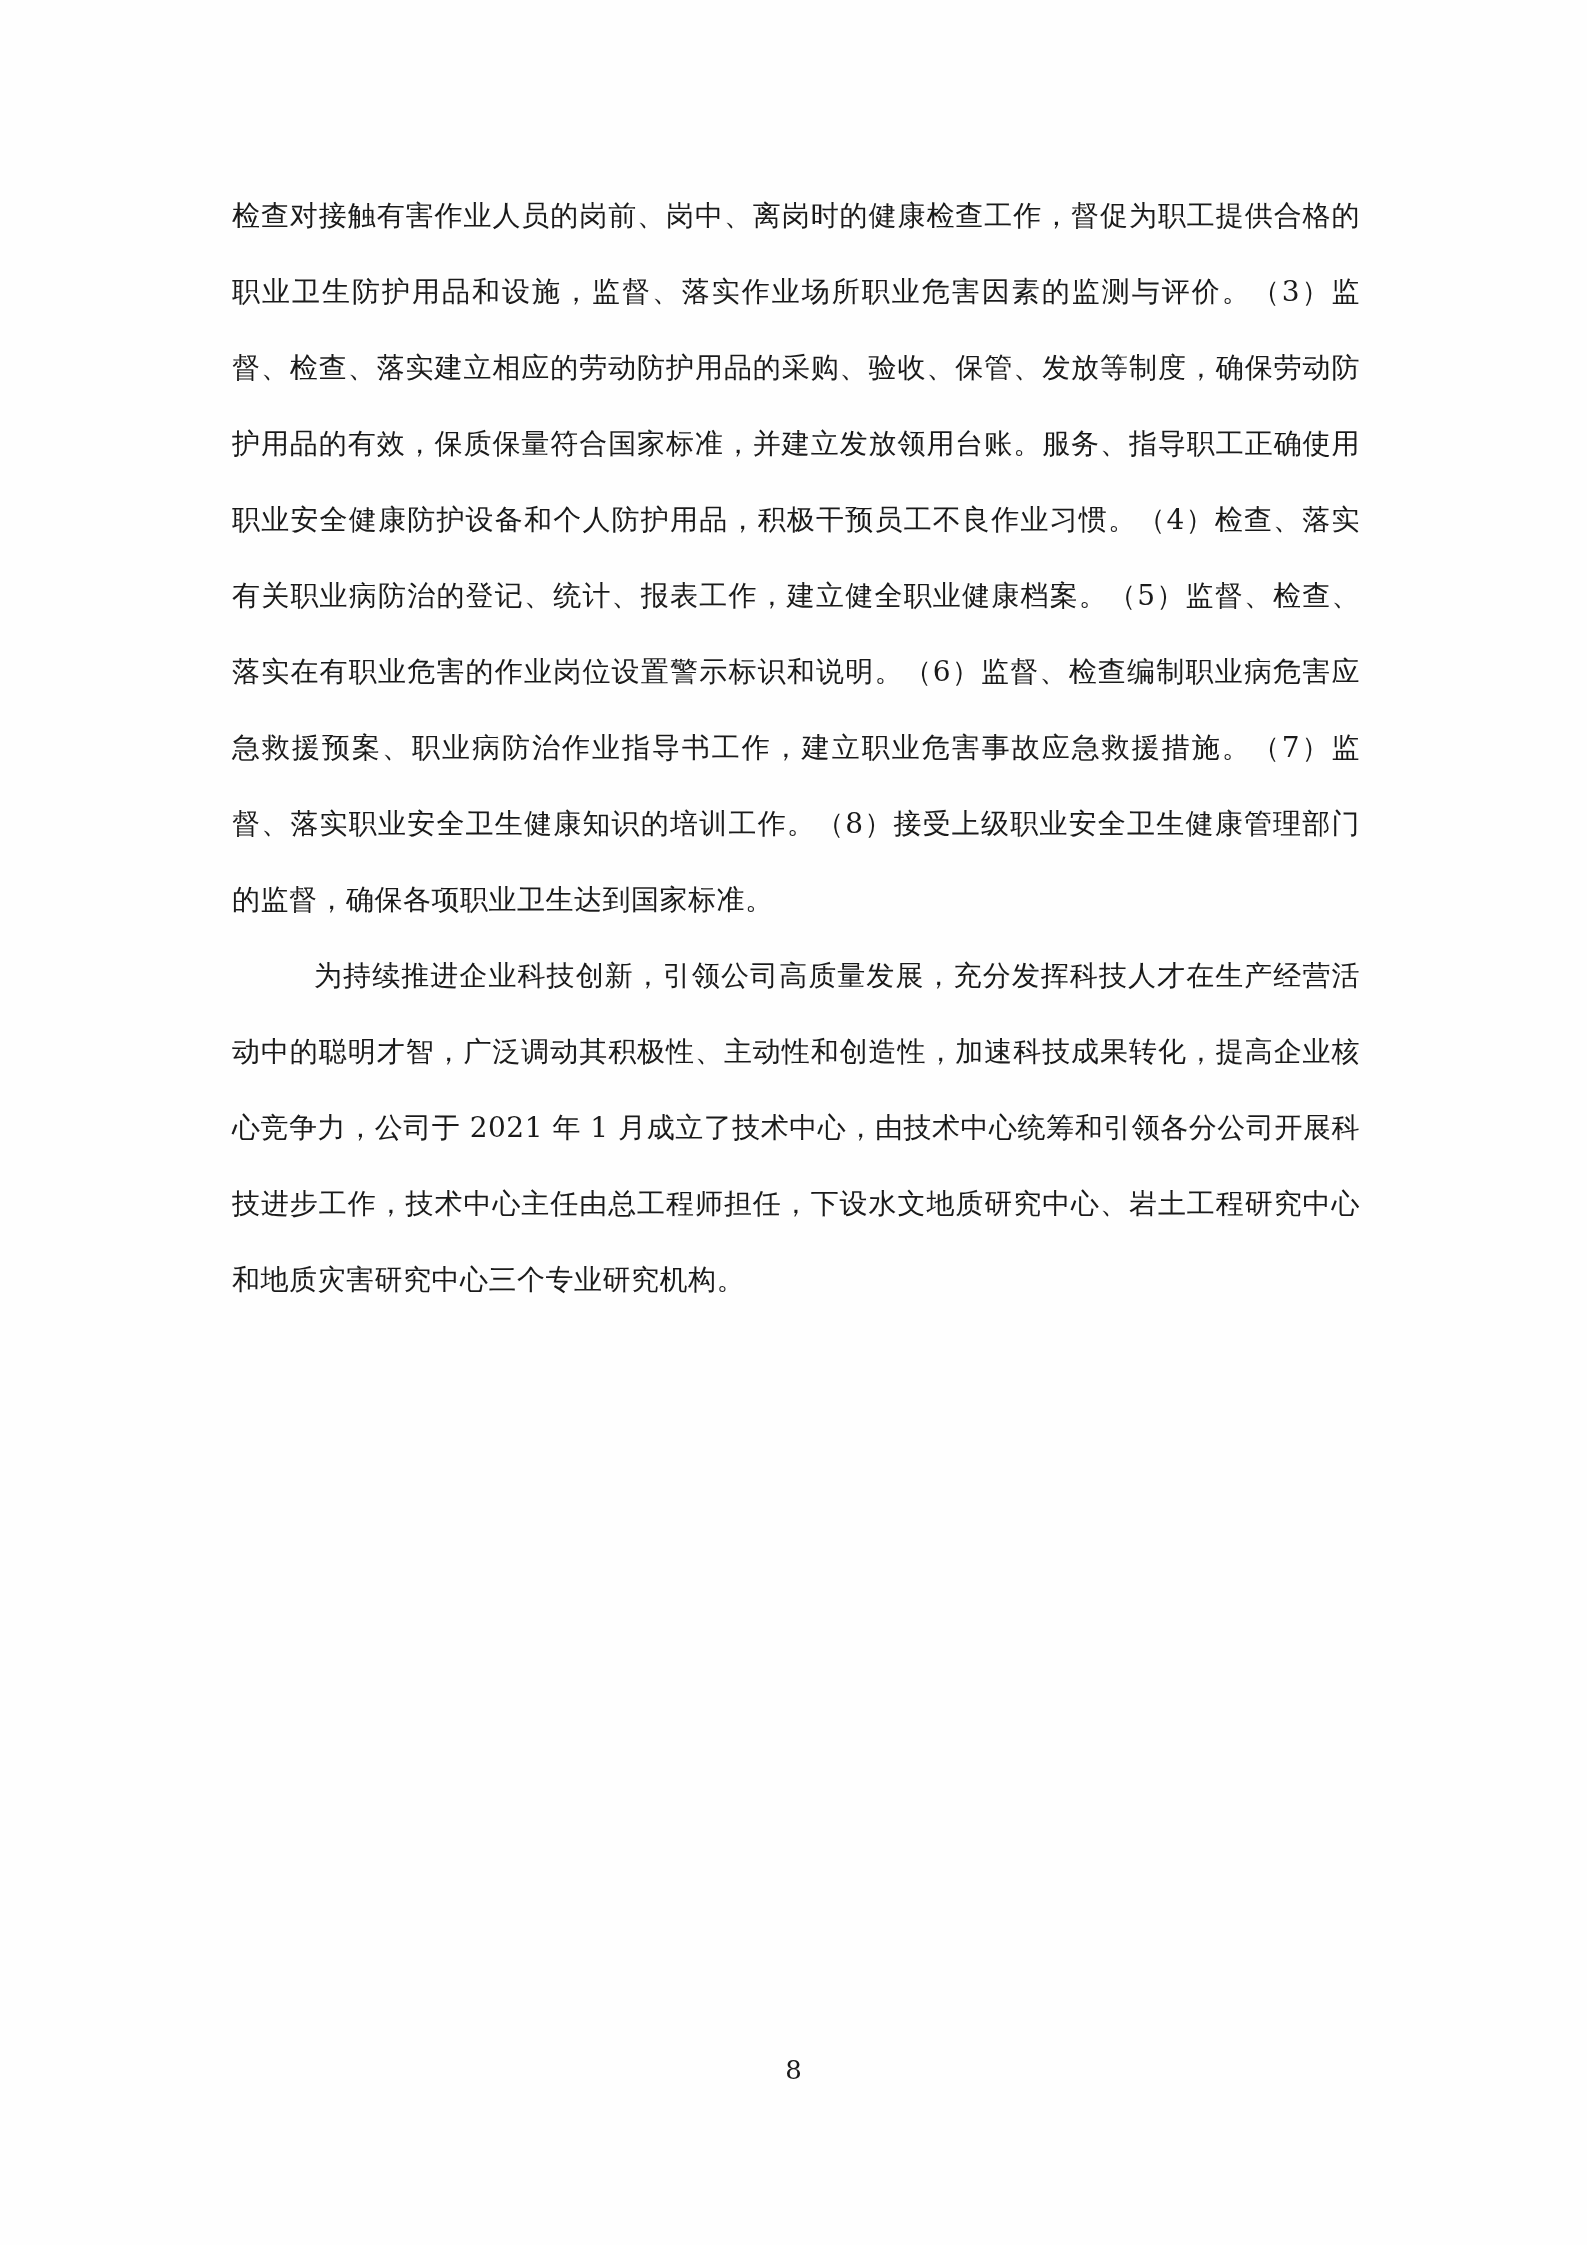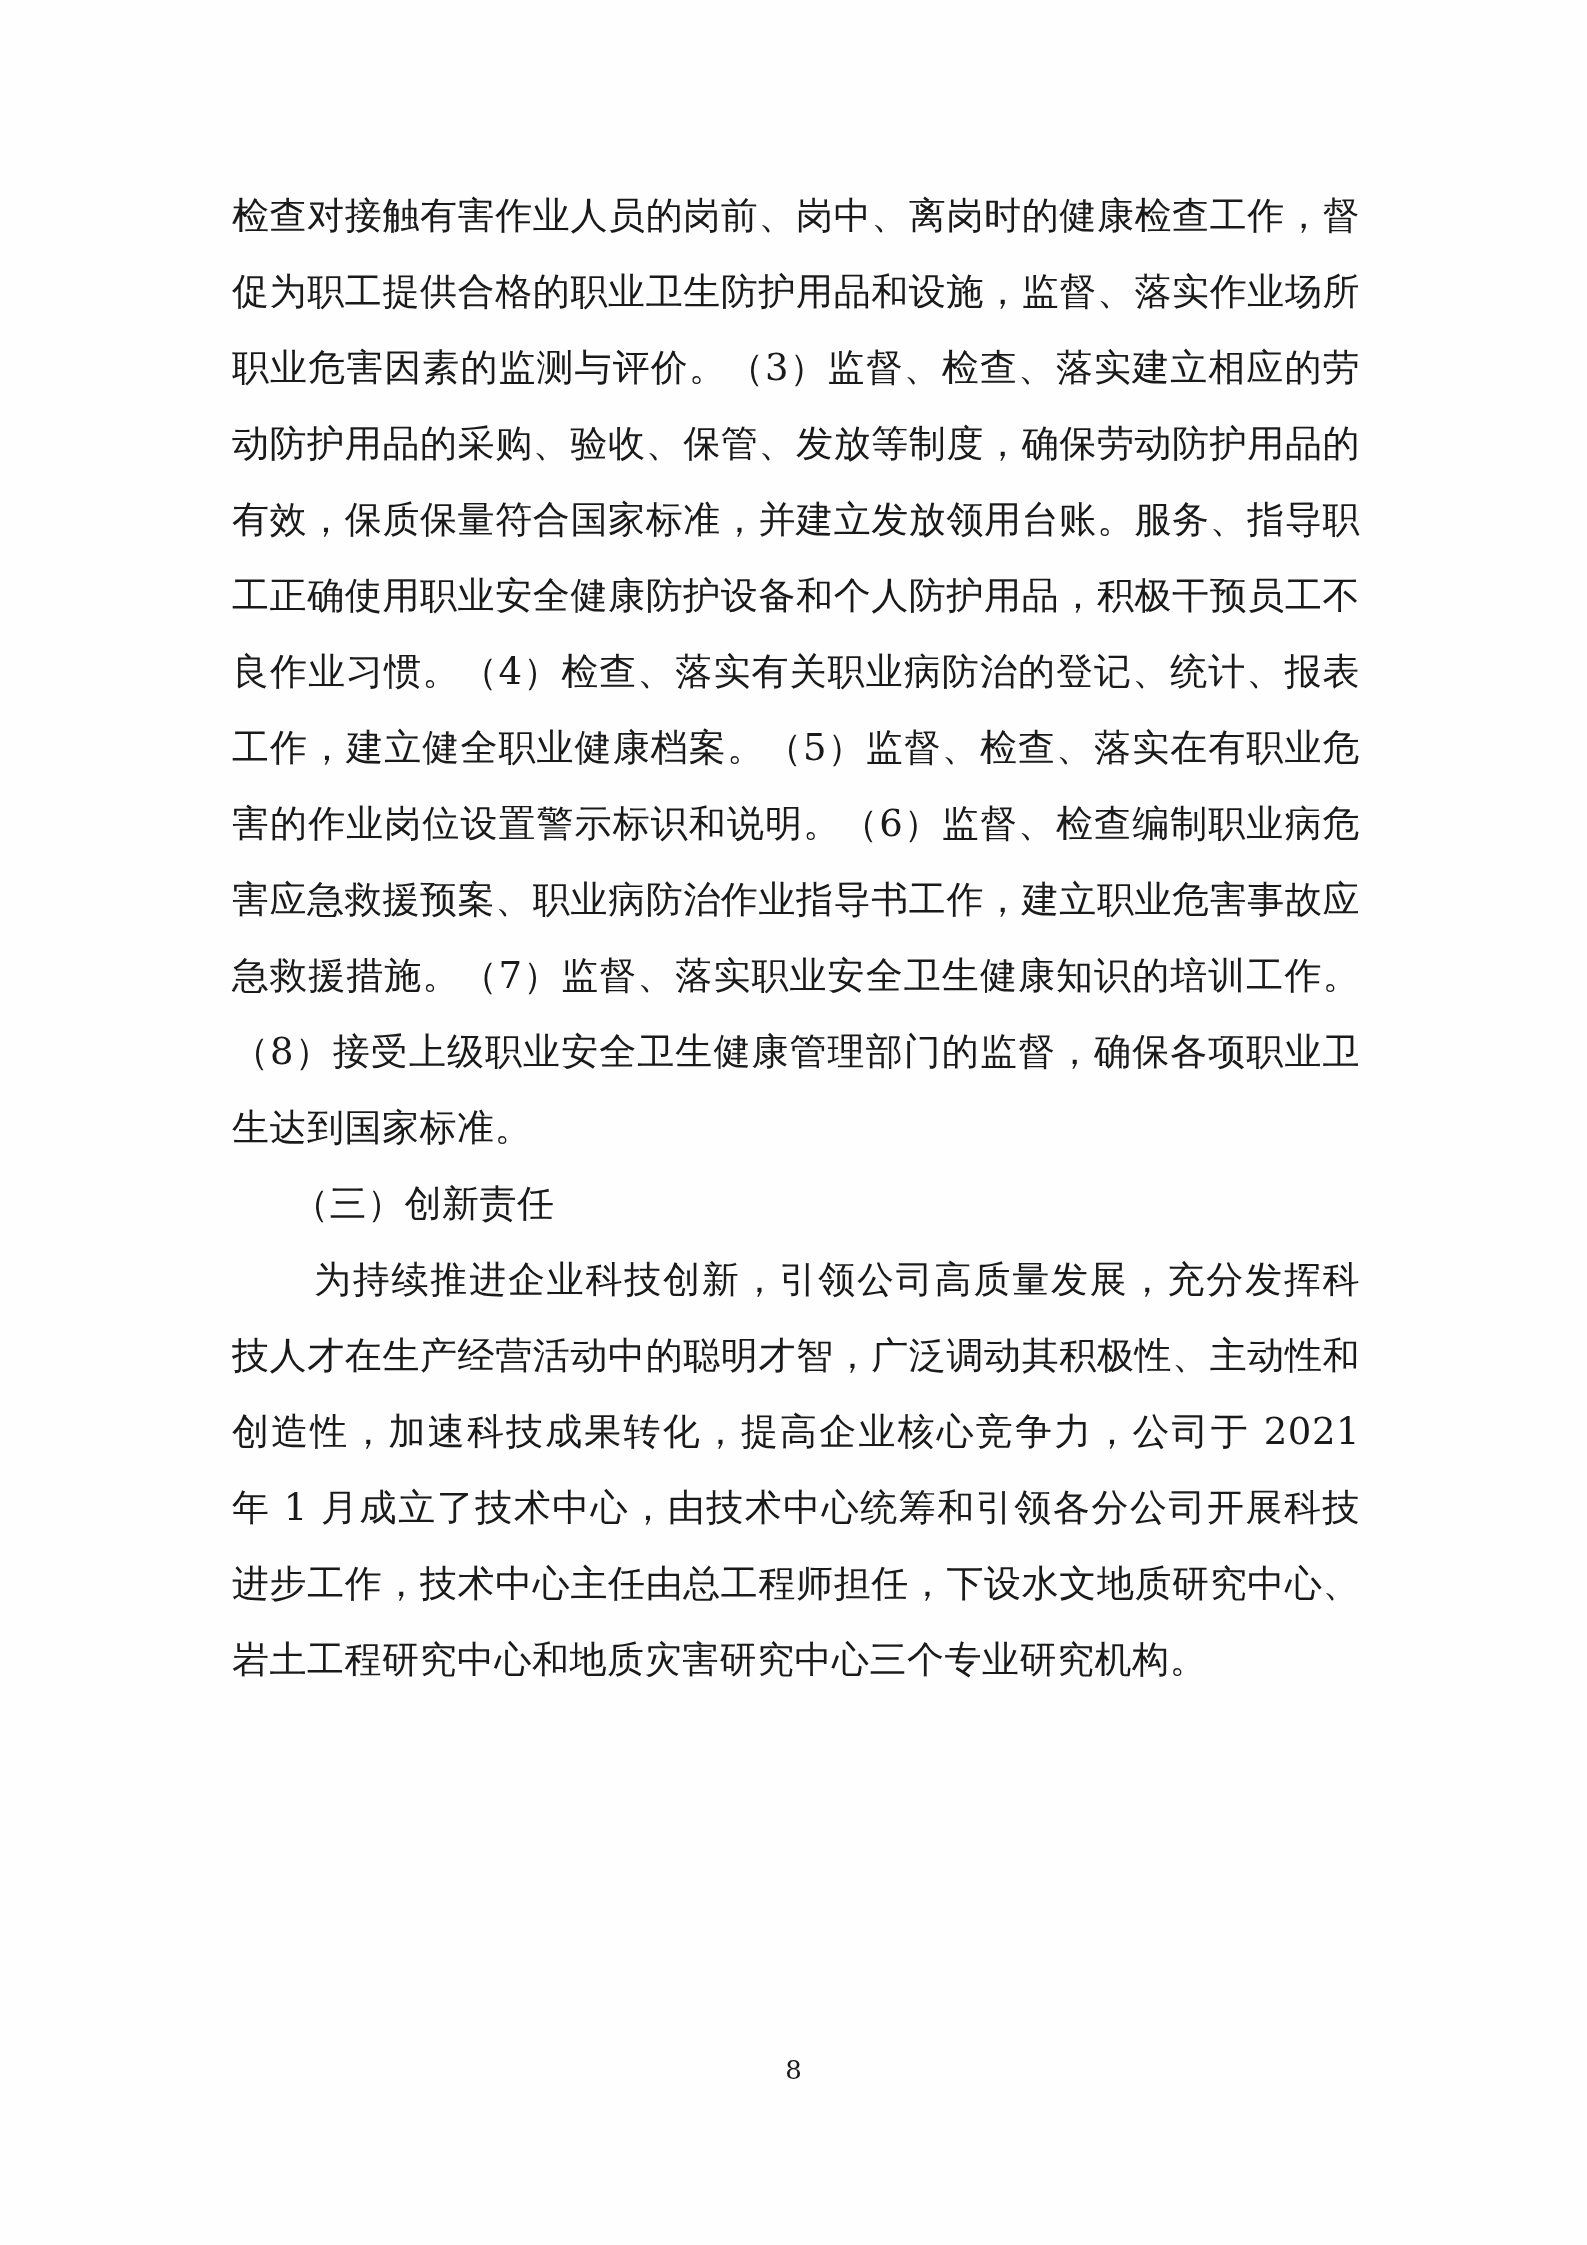--- a/index.html
+++ b/index.html
@@ -18,21 +18,21 @@
     box-sizing: border-box;
     overflow: hidden;
   }
   .content {
     position: absolute;
     left: 232px;
     top: 178px;
     width: 1128px;
   }
   .para {
-    font-size: 37px;
+    font-size: 28px;
     line-height: 76px;
     color: #1a1a1a;
     text-align: justify;
     text-justify: inter-ideograph;
     letter-spacing: 0.5px;
     margin: 0;
     font-family: "DejaVu Serif", serif;
   }
   .para.indent {
     text-indent: 82px;
@@ -53,21 +53,20 @@
 </style>
 </head>
 <body>
 
 <div class="page">
 
   <div class="content">
 
     <p class="para">检查对接触有害作业人员的岗前、岗中、离岗时的健康检查工作，督促为职工提供合格的职业卫生防护用品和设施，监督、落实作业场所职业危害因素的监测与评价。（3）监督、检查、落实建立相应的劳动防护用品的采购、验收、保管、发放等制度，确保劳动防护用品的有效，保质保量符合国家标准，并建立发放领用台账。服务、指导职工正确使用职业安全健康防护设备和个人防护用品，积极干预员工不良作业习惯。（4）检查、落实有关职业病防治的登记、统计、报表工作，建立健全职业健康档案。（5）监督、检查、落实在有职业危害的作业岗位设置警示标识和说明。（6）监督、检查编制职业病危害应急救援预案、职业病防治作业指导书工作，建立职业危害事故应急救援措施。（7）监督、落实职业安全卫生健康知识的培训工作。（8）接受上级职业安全卫生健康管理部门的监督，确保各项职业卫生达到国家标准。</p>
 
-    <p class="para indent-small">（三）创新责任</p>
 
 
     <p class="para indent">为持续推进企业科技创新，引领公司高质量发展，充分发挥科技人才在生产经营活动中的聪明才智，广泛调动其积极性、主动性和创造性，加速科技成果转化，提高企业核心竞争力，公司于 2021 年 1 月成立了技术中心，由技术中心统筹和引领各分公司开展科技进步工作，技术中心主任由总工程师担任，下设水文地质研究中心、岩土工程研究中心和地质灾害研究中心三个专业研究机构。</p>
 
 
   </div>
 
   <div class="page-number">8</div>
 
 </div>

